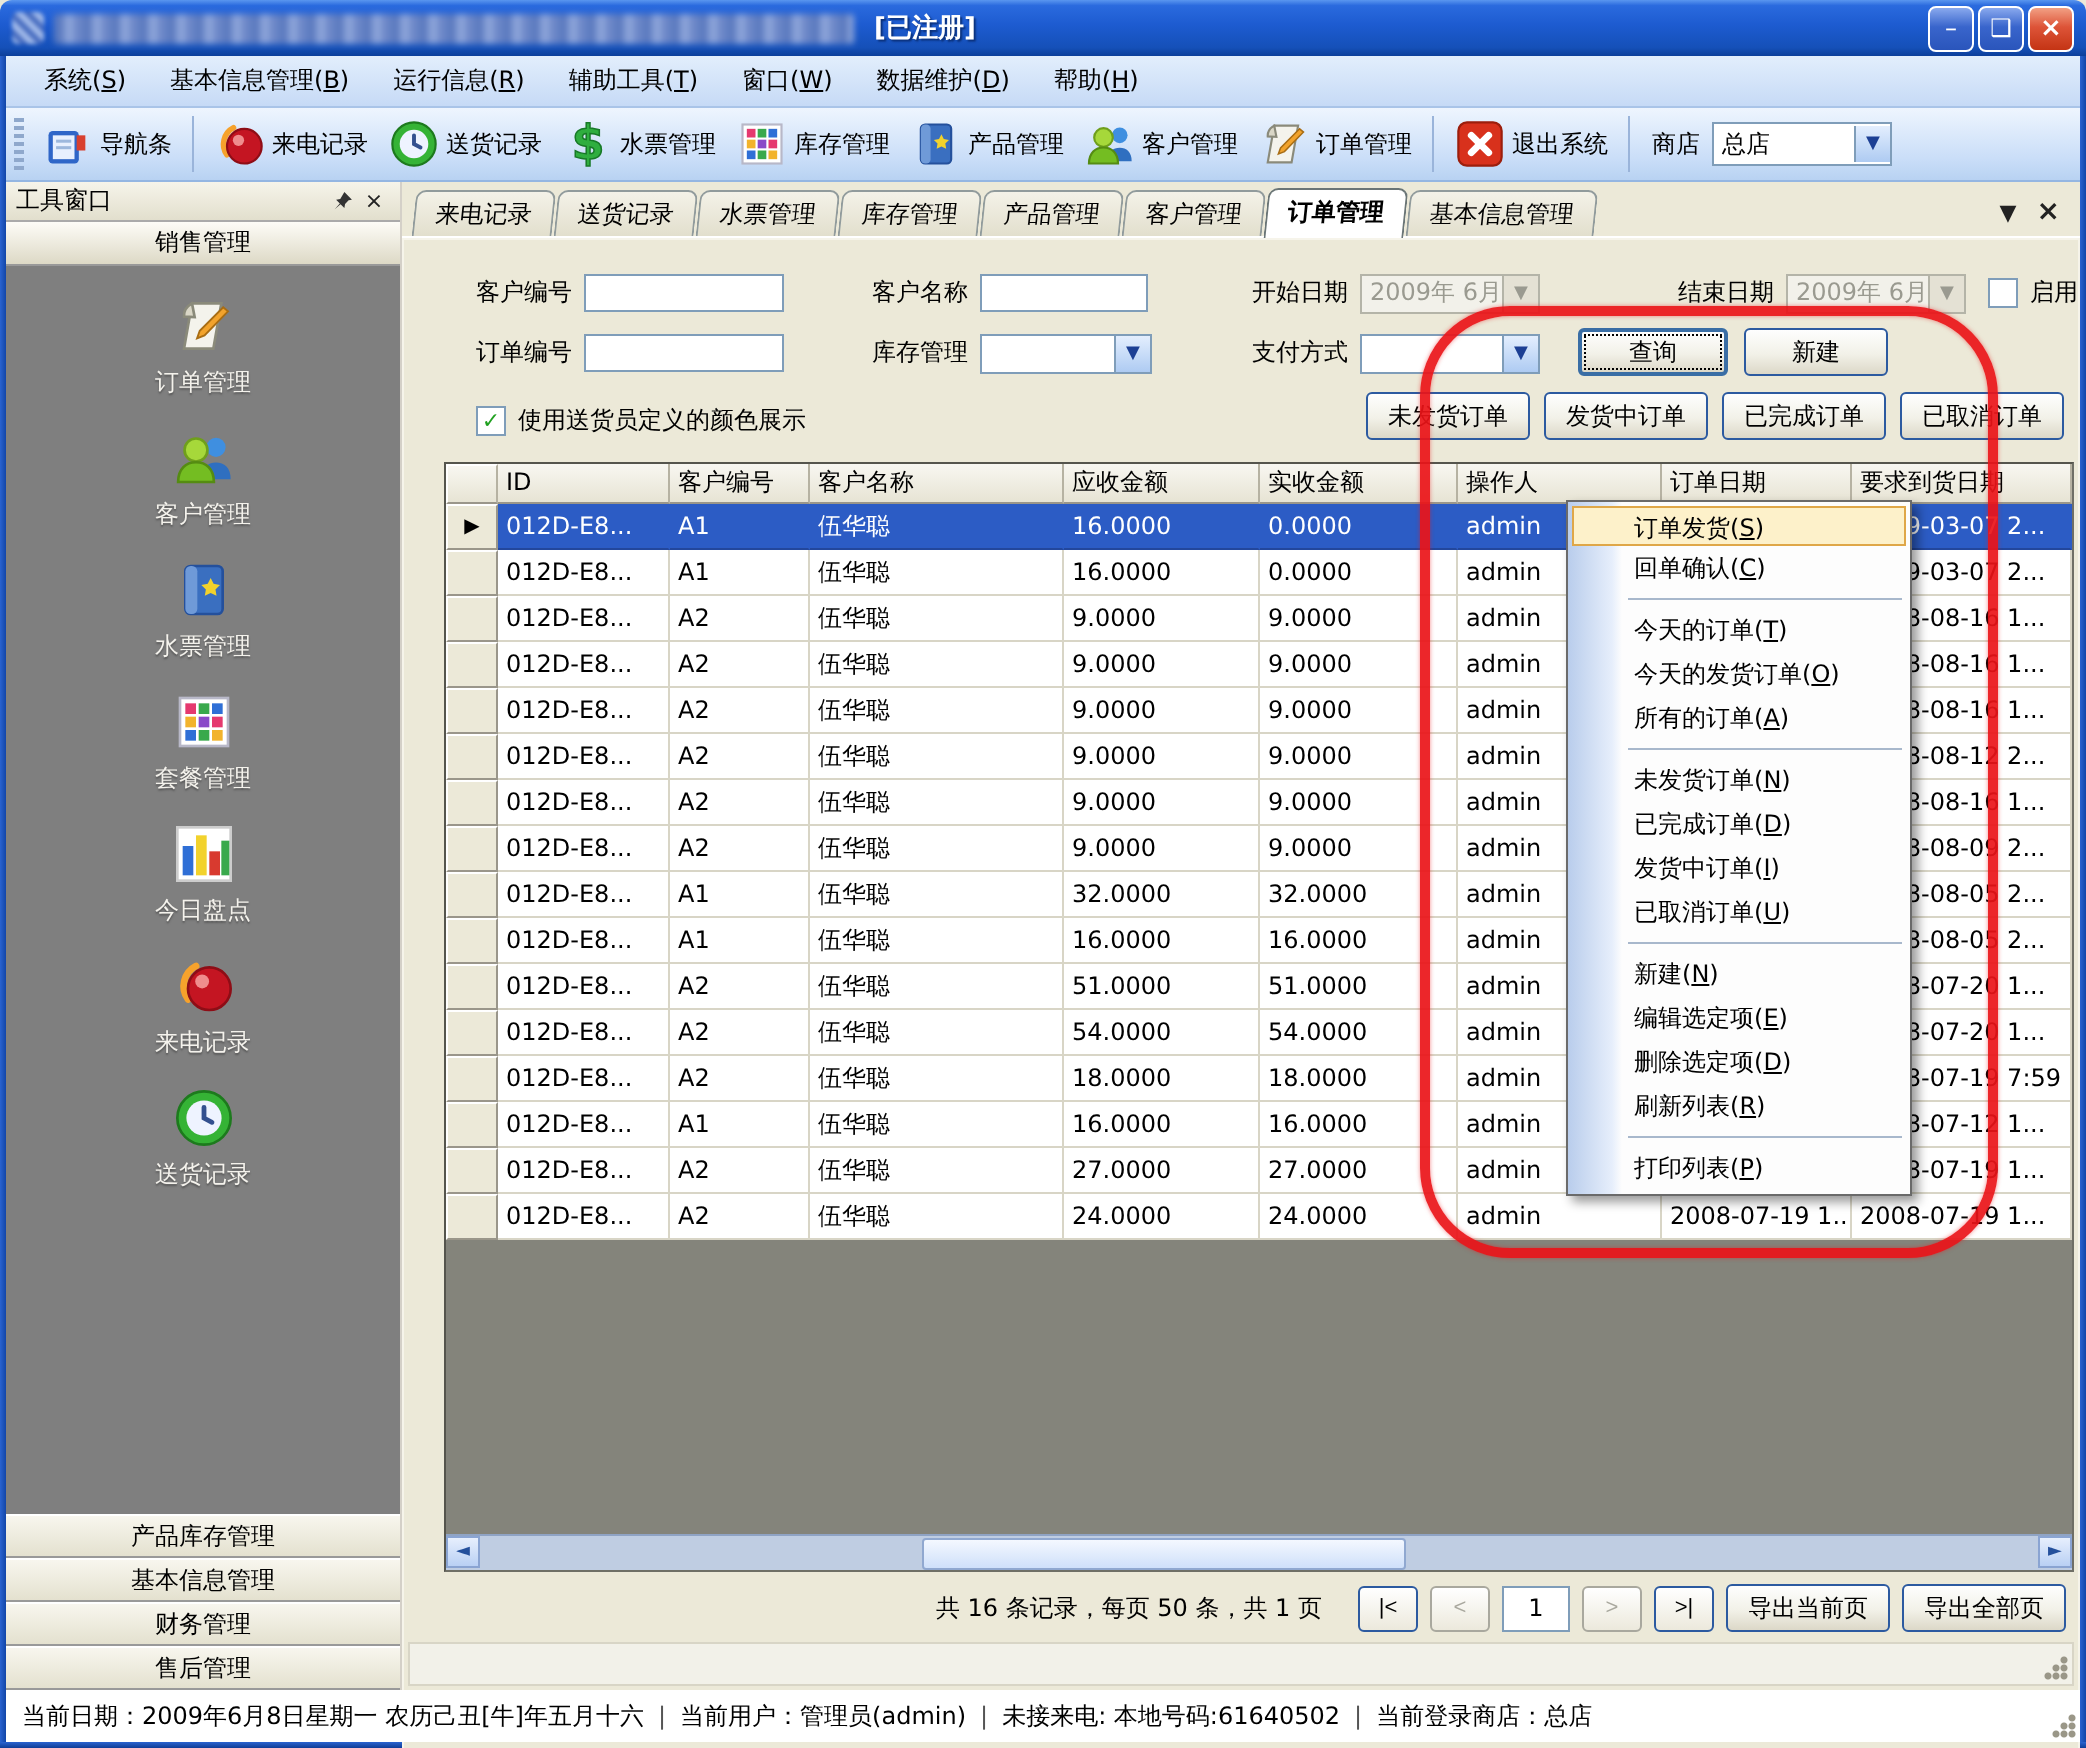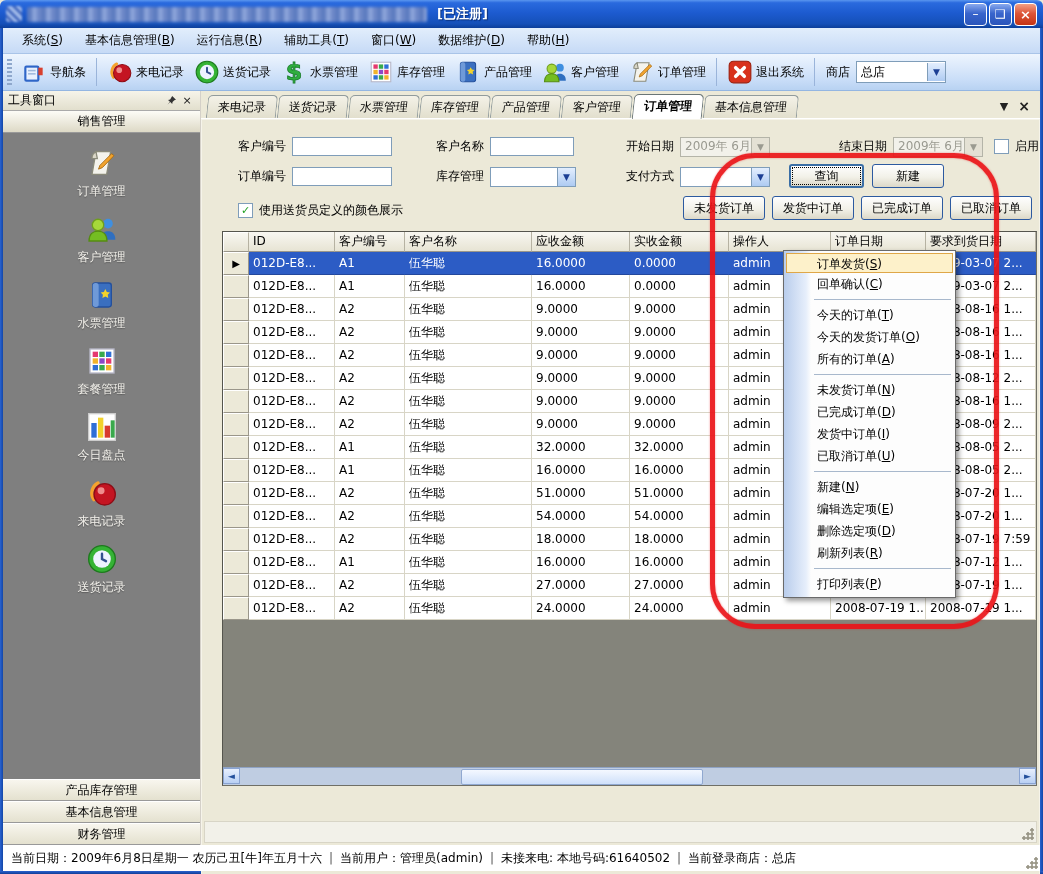--- a/index.html
+++ b/index.html
@@ -330,20 +330,21 @@
       <div class="side-item"><span class="si"><svg viewBox="0 0 24 24">
             <circle cx="12" cy="12" r="10" fill="#35b335" stroke="#1d7a1d"></circle>
             <circle cx="12" cy="12" r="6.6" fill="#eef3ff"></circle>
             <path d="M12 8 V12 L15 13.6" stroke="#33508f" stroke-width="1.8" fill="none" stroke-linecap="round"></path>
           </svg></span><div class="si-label">送货记录</div></div>
     </div>
   <div id="sidebar-bottom">
       <div class="side-section">产品库存管理</div>
       <div class="side-section">基本信息管理</div>
       <div class="side-section">财务管理</div>
+      <div class="side-section">售后管理</div>
     </div>
 </div>
 
 <div id="tabs">
   <div id="tabs-list" style="display:flex;align-items:flex-end;">
       <div class="tab">来电记录</div>
       <div class="tab">送货记录</div>
       <div class="tab">水票管理</div>
       <div class="tab">库存管理</div>
       <div class="tab">产品管理</div>
@@ -608,20 +609,30 @@
           <div class="g-cell" style="width: 110px;">2008-07-19 1...</div>
         </div>
       </div>
     <div id="grid-hscroll">
       <div class="sc-arrow" id="sc-left">◄</div>
       <div id="sc-thumb"></div>
       <div class="sc-arrow" id="sc-right">►</div>
     </div>
   </div>
 
+  <div id="pagination">
+    <span id="page-summary">共 16 条记录，每页 50 条，共 1 页</span>
+    <button class="pg-btn">|&lt;</button>
+    <button class="pg-btn disabled">&lt;</button>
+    <input id="page-box" value="1" style="">
+    <button class="pg-btn disabled">&gt;</button>
+    <button class="pg-btn">&gt;|</button>
+    <button class="xp-btn" style="border-color:#2c5aa0;">导出当前页</button>
+    <button class="xp-btn" style="border-color:#2c5aa0;">导出全部页</button>
+  </div>
 
   <div id="panel-strip">
       <div class="grip"></div>
     </div>
 </div>
 
 <div id="context-menu">
   <div id="context-menu-items">
       <div class="cm-item hl">订单发货(<u>S</u>)</div>
       <div class="cm-item">回单确认(<u>C</u>)</div>

